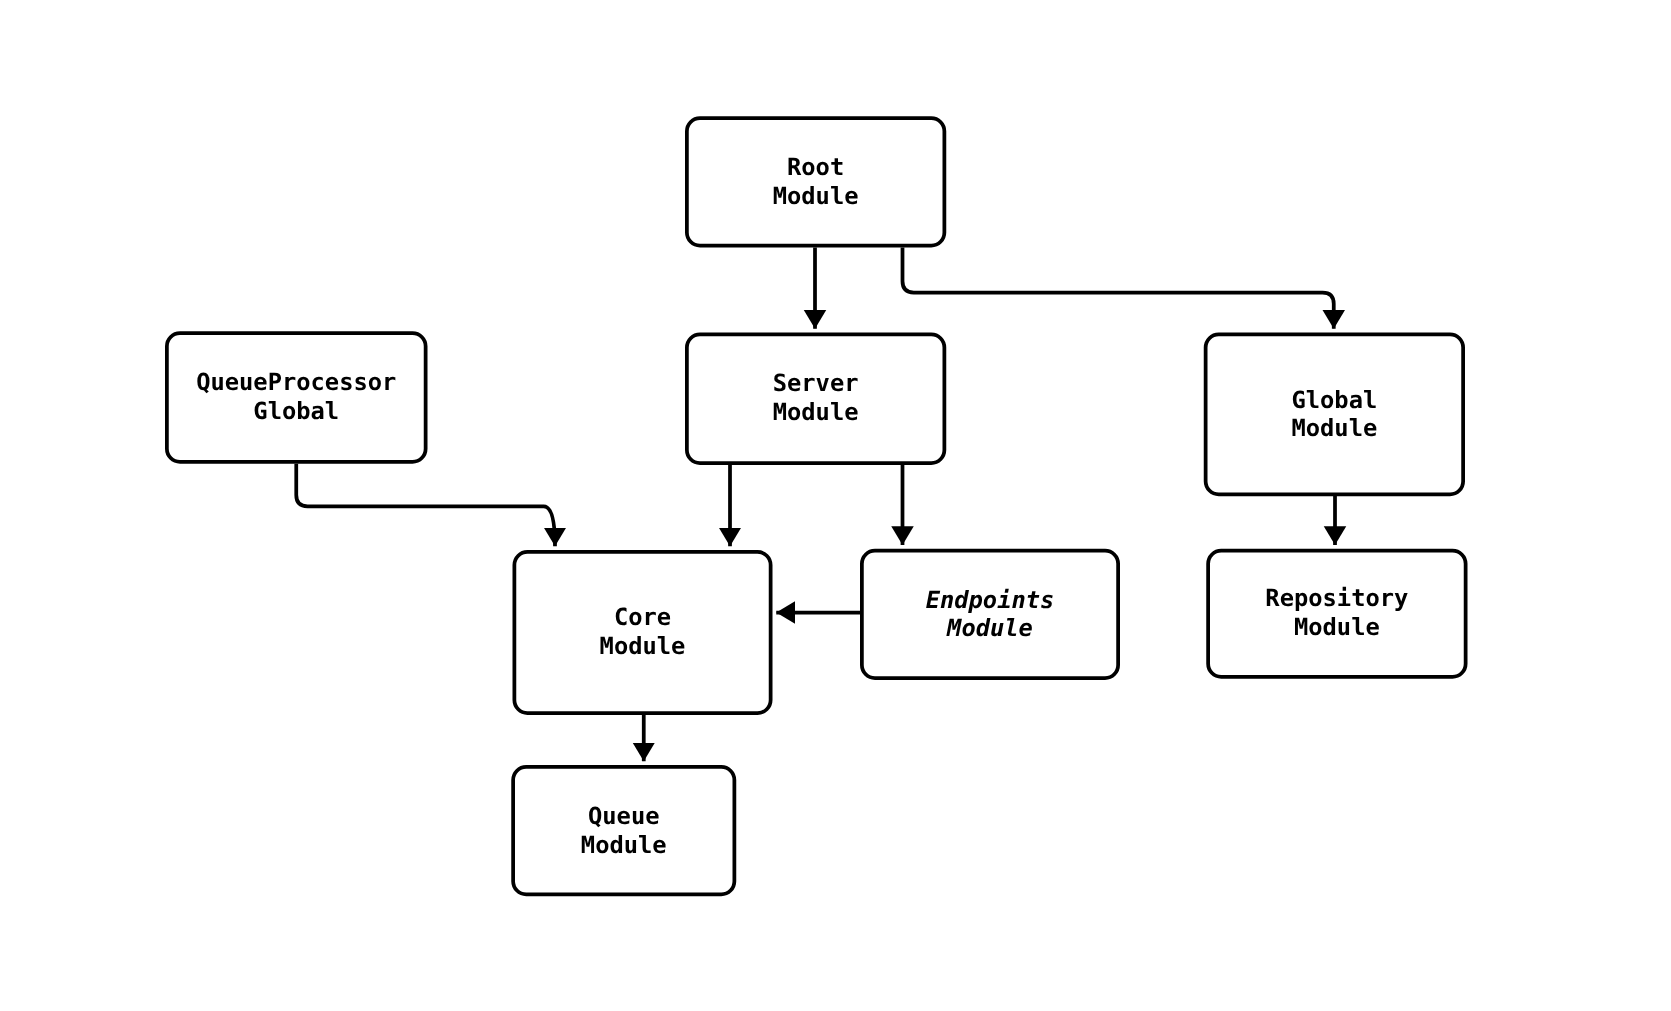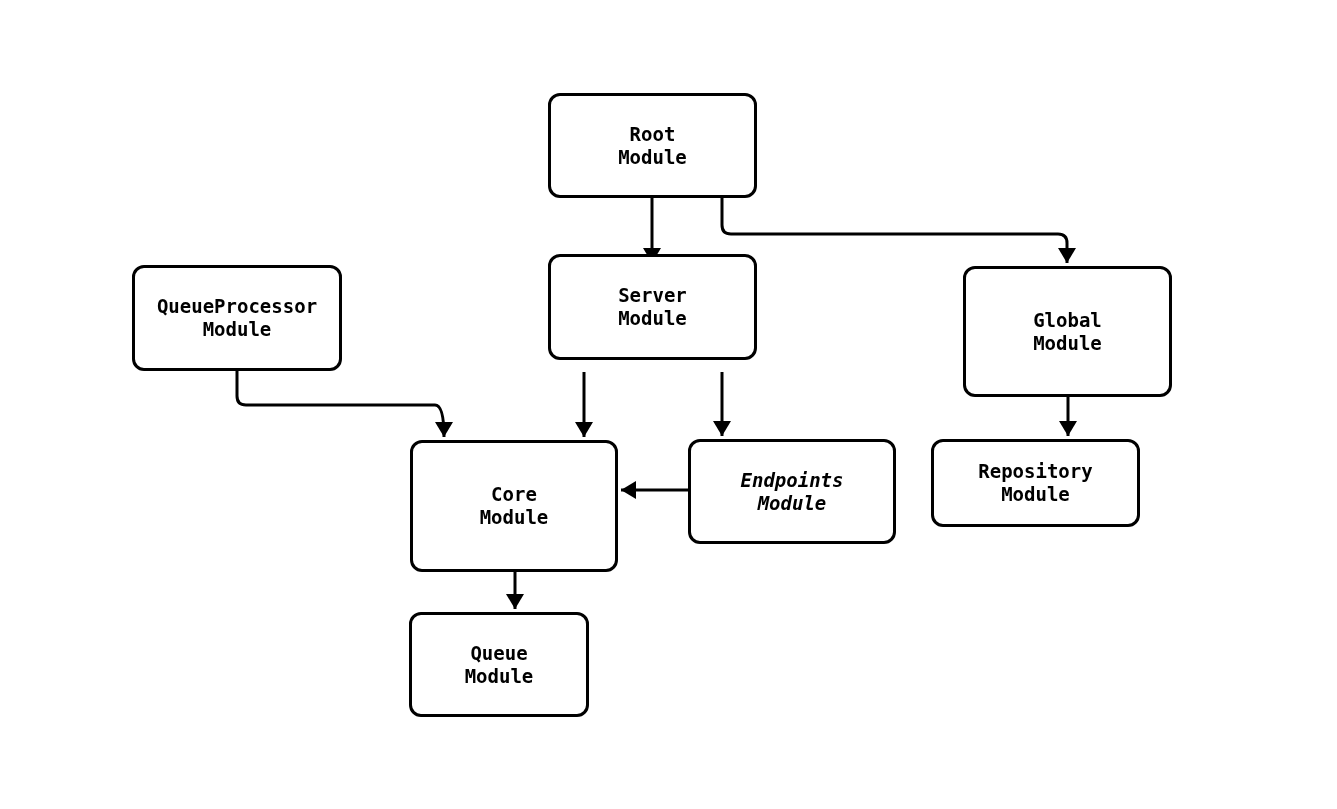--- a/index.html
+++ b/index.html
@@ -44,25 +44,25 @@
     font-weight: bold;
     font-size: 19px;
     line-height: 23px;
     color: #000000;
     text-align: center;
     white-space: pre-line;
   }
   
   .n-root          { left: 548px; top:  93px; width: 209px; height: 105px; }
   .n-queueprocessor{ left: 132px; top: 265px; width: 210px; height: 106px; }
-  .n-server        { left: 548px; top: 254px; width: 209px; height: 106px; }
+  .n-server        { left: 548px; top: 266px; width: 209px; height: 106px; }
   .n-global        { left: 963px; top: 266px; width: 209px; height: 131px; }
   .n-core          { left: 410px; top: 440px; width: 208px; height: 132px; }
   .n-endpoints     { left: 688px; top: 439px; width: 208px; height: 105px; font-style: italic; }
-  .n-repository    { left: 931px; top: 439px; width: 209px; height: 88px; }
+  .n-repository    { left: 965px; top: 439px; width: 209px; height: 104px; }
   .n-queue         { left: 409px; top: 612px; width: 180px; height: 105px; }
 </style>
 </head>
 <body>
 
 <div class="canvas">
 
   <svg class="edge-layer" width="1337" height="809" viewBox="0 0 1337 809" xmlns="http://www.w3.org/2000/svg">
     <defs>
       <marker id="arrowhead" markerUnits="userSpaceOnUse" markerWidth="17" markerHeight="22" refX="15" refY="10" orient="auto">
@@ -79,21 +79,21 @@
     <path class="edge" d="M515,544 L515,609" marker-end="url(#arrowhead)"></path>
   </svg>
 
   <div class="node n-root">
     <span class="node-label">Root
 Module</span>
   </div>
 
   <div class="node n-queueprocessor">
     <span class="node-label">QueueProcessor
-Module</span>
+Global</span>
   </div>
 
   <div class="node n-server">
     <span class="node-label">Server
 Module</span>
   </div>
 
   <div class="node n-global">
     <span class="node-label">Global
 Module</span>

